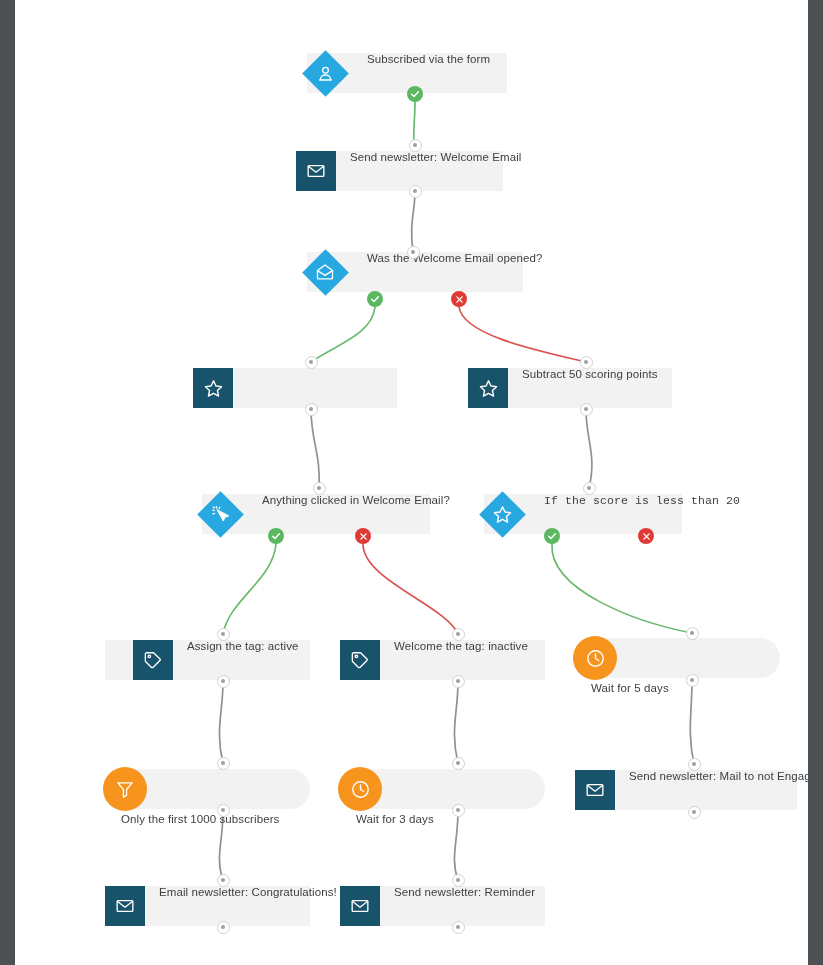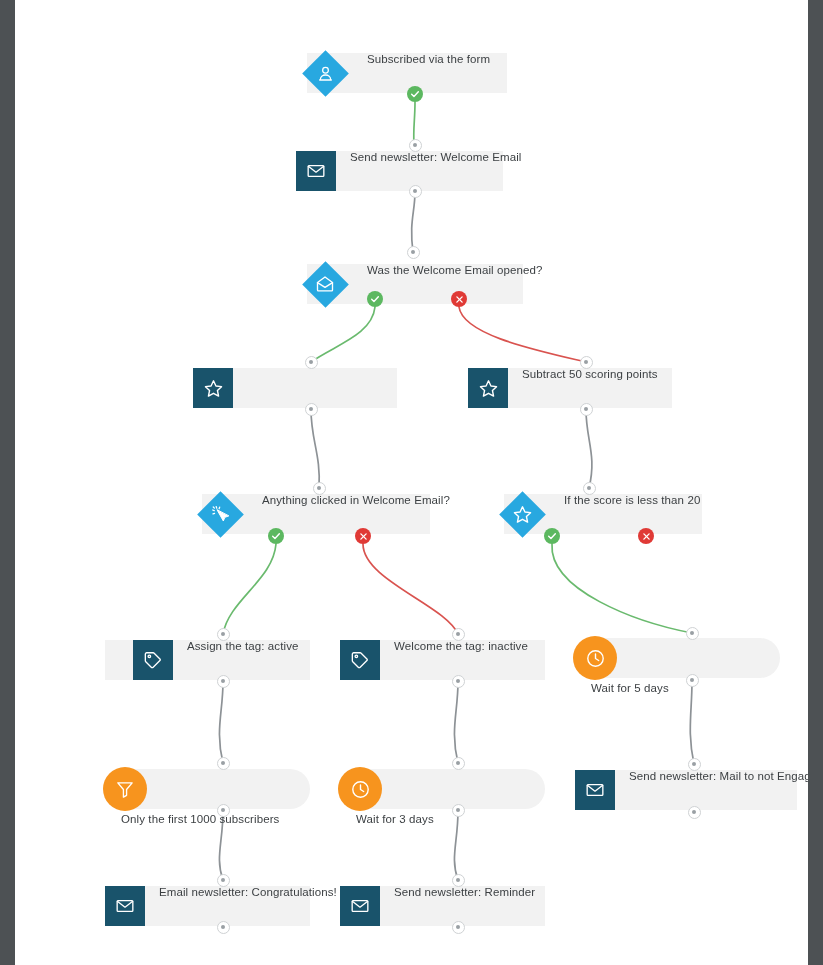--- a/index.html
+++ b/index.html
@@ -158,21 +158,21 @@
         </div>
         <div class="node sharp" style="left: 281px; top: 151px; width: 207px;">
           <div class="icon-square" style="background: rgb(25, 83, 107);">
             <svg class="glyph" width="20" height="20" viewBox="0 0 24 24" fill="none" stroke="#fff" stroke-width="1.6" stroke-linecap="round" stroke-linejoin="round">
               <rect x="2.6" y="5.5" width="18.8" height="13" rx="1"></rect>
               <path d="M2.8 6.4 12 13.4l9.2-7"></path>
             </svg>
           </div>
           <div class="node-label" style="color: rgb(59, 63, 66);">Send newsletter: Welcome Email</div>
         </div>
-        <div class="node sharp diamond-node" style="left: 292px; top: 264px; width: 216px;">
+        <div class="node sharp diamond-node" style="left: 292px; top: 252px; width: 216px;">
           <div class="spacer"></div>
           <div class="icon-diamond-wrap">
             <div class="icon-diamond" style="background: rgb(40, 168, 224);"></div>
             <div class="icon-diamond-glyph">
               <svg class="glyph" width="20" height="20" viewBox="0 0 24 24" fill="none" stroke="#fff" stroke-width="1.6" stroke-linecap="round" stroke-linejoin="round">
                 <path d="M3 10.2 12 3.6l9 6.6v9.1a1 1 0 0 1-1 1H4a1 1 0 0 1-1-1z"></path>
                 <path d="M3 10.4 12 16l9-5.6"></path>
               </svg>
             </div>
           </div>
@@ -203,21 +203,21 @@
                 <path d="M7.4 3.1 8.1 5"></path>
                 <path d="M3.2 7.2 5.1 8"></path>
                 <path d="M3.9 3.6 5.3 5"></path>
                 <path d="M11.6 3.8 10.9 5.7"></path>
                 <path d="M3.6 11.9 5.5 11.2"></path>
               </svg>
             </div>
           </div>
           <div class="node-label" style="color: rgb(59, 63, 66);">Anything clicked in Welcome Email?</div>
         </div>
-        <div class="node sharp diamond-node" style="left: 489px; top: 494px; width: 198px;">
+        <div class="node sharp diamond-node" style="left: 469px; top: 494px; width: 198px; font-family: Liberation Mono, monospace;">
           <div class="spacer"></div>
           <div class="icon-diamond-wrap">
             <div class="icon-diamond" style="background: rgb(40, 168, 224);"></div>
             <div class="icon-diamond-glyph">
               <svg class="glyph" width="21" height="21" viewBox="0 0 24 24" fill="none" stroke="#fff" stroke-width="1.6" stroke-linecap="round" stroke-linejoin="round">
                 <polygon points="12,3.2 14.8,9.1 21.2,9.9 16.5,14.3 17.8,20.7 12,17.5 6.2,20.7 7.5,14.3 2.8,9.9 9.2,9.1"></polygon>
               </svg>
             </div>
           </div>
           <div class="node-label" style="color: rgb(59, 63, 66);">If the score is less than 20</div>

